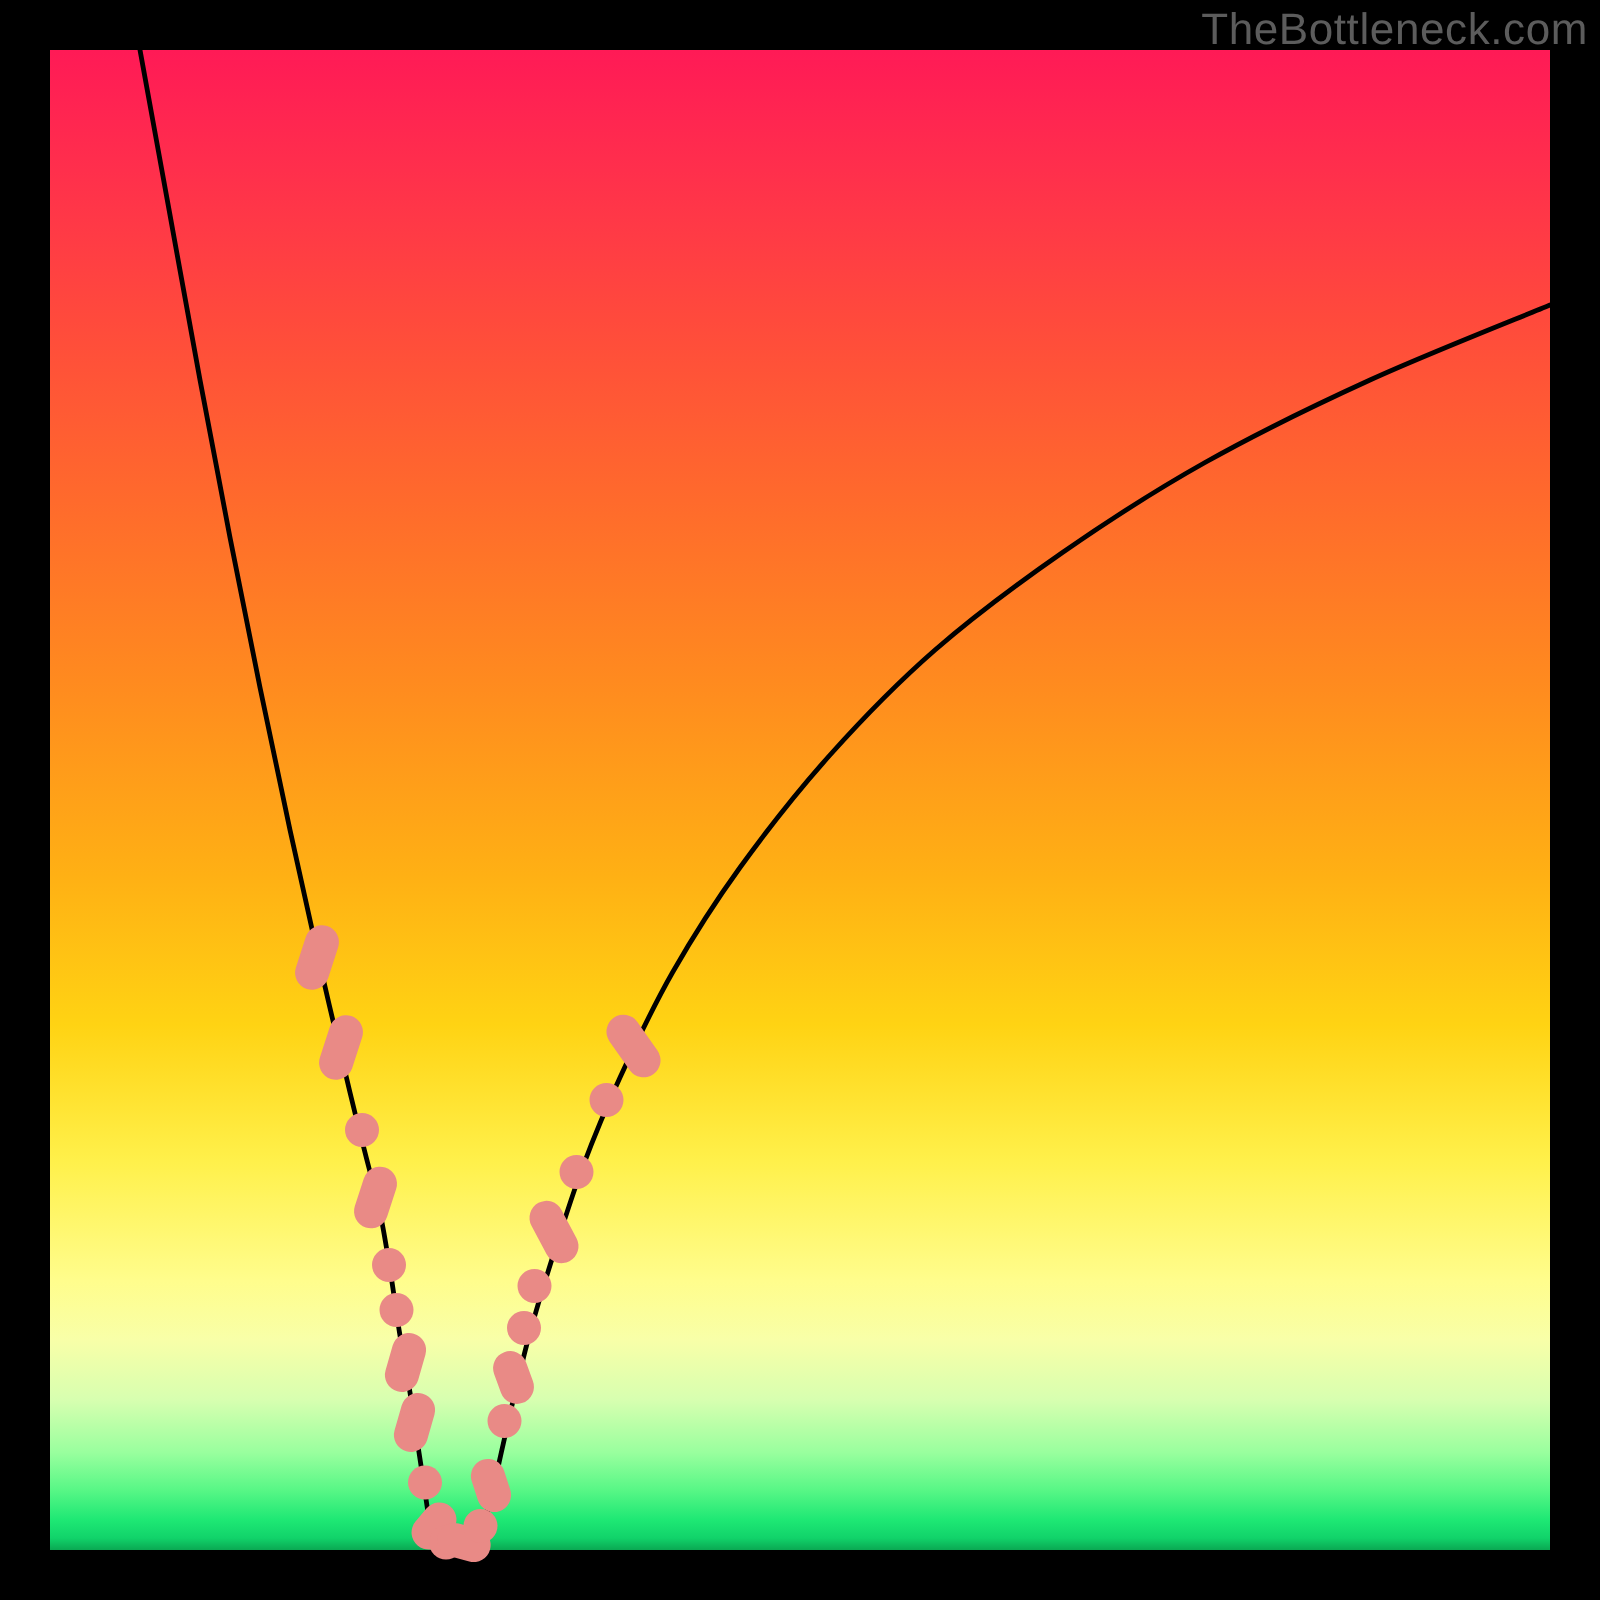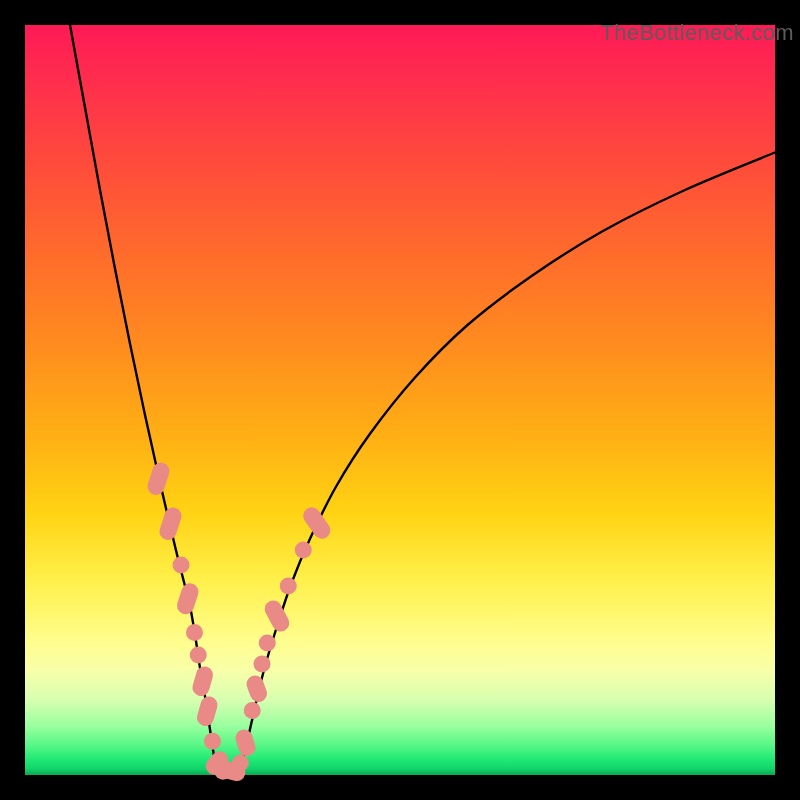--- a/index.html
+++ b/index.html
@@ -39,21 +39,21 @@
       #d7ffb0 90%,
       #99ff9e 93.5%,
       #58f786 96%,
       #1ee874 98%,
       #11d36a 99.2%,
       #0aa852 100%
     );
   }
   .watermark {
     position: absolute;
-    top: 20px;
+    top: 2px;
     right: 6px;
     color: #5c5c5c;
     font-size: 22px;
     font-weight: 500;
     letter-spacing: 0.3px;
     user-select: none;
   }
   svg.curve {
     position: absolute;
     left: 0;

